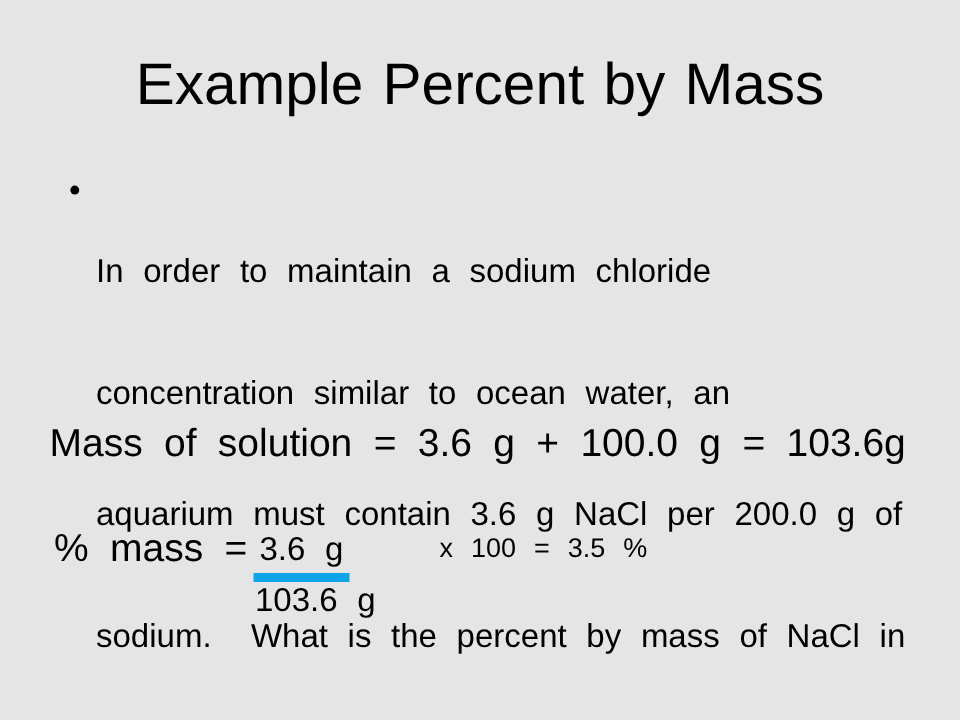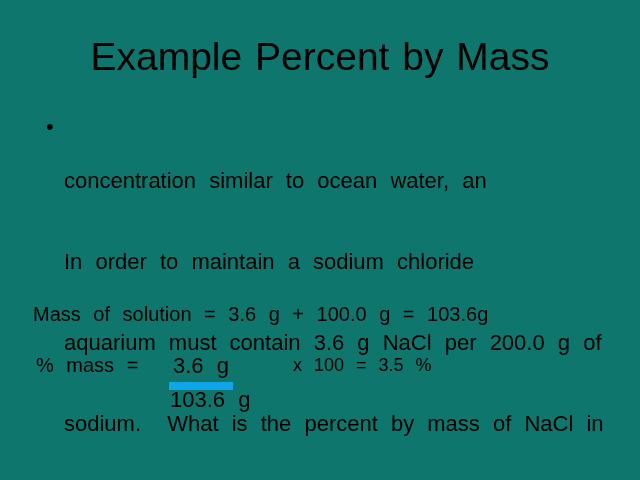--- a/index.html
+++ b/index.html
@@ -4,21 +4,21 @@
 <style>
   html, body {
     margin: 0;
     padding: 0;
     background: #ffffff;
   }
   .slide {
     position: relative;
     width: 640px;
     height: 480px;
-    background: #0f766e;
+    background: #e5e5e5;
     color: #000000;
     font-family: "Liberation Sans", sans-serif;
     overflow: hidden;
   }
   .slide-title {
     position: absolute;
     top: 34px;
     left: 0;
     width: 640px;
     text-align: center;
@@ -40,45 +40,44 @@
     top: 113px;
     font-size: 22px;
     line-height: 27px;
     word-spacing: 7px;
     white-space: pre;
   }
   .mass-line {
     position: absolute;
     left: 33px;
     top: 282px;
-    font-size: 20px;
+    font-size: 26px;
     line-height: 27px;
     word-spacing: 7px;
     white-space: pre;
-    margin-top: 19px;
   }
   .pct-lhs {
     position: absolute;
     left: 36px;
     top: 352px;
-    font-size: 20px;
+    font-size: 26px;
     line-height: 27px;
     word-spacing: 7px;
     white-space: pre;
   }
   .pct-numerator {
     position: absolute;
     left: 169px;
     top: 352px;
     font-size: 22px;
     line-height: 27px;
     word-spacing: 7px;
     white-space: pre;
     padding: 0 4px 3px 4px;
-    border-bottom: 8px solid #0ea5e9;
+    border-bottom: 6px solid #0ea5e9;
   }
   .pct-rhs {
     position: absolute;
     left: 293px;
     top: 352px;
     font-size: 18px;
     line-height: 27px;
     word-spacing: 7px;
     white-space: pre;
   }
@@ -96,22 +95,22 @@
 </head>
 <body>
 
 <div class="slide">
 
   <div class="slide-title">Example Percent by Mass</div>
 
   <div class="bullet-marker">•</div>
 
   <div class="bullet-lines">
+    <div>In order to maintain a sodium chloride</div>
     <div>concentration similar to ocean water, an</div>
-    <div>In order to maintain a sodium chloride</div>
     <div>aquarium must contain 3.6 g NaCl per 200.0 g of</div>
     <div>sodium.  What is the percent by mass of NaCl in</div>
     
   </div>
 
   <div class="mass-line">Mass of solution = 3.6 g + 100.0 g = 103.6g</div>
 
   <div class="pct-lhs">% mass =</div>
 
   <div class="pct-numerator">3.6 g</div>

